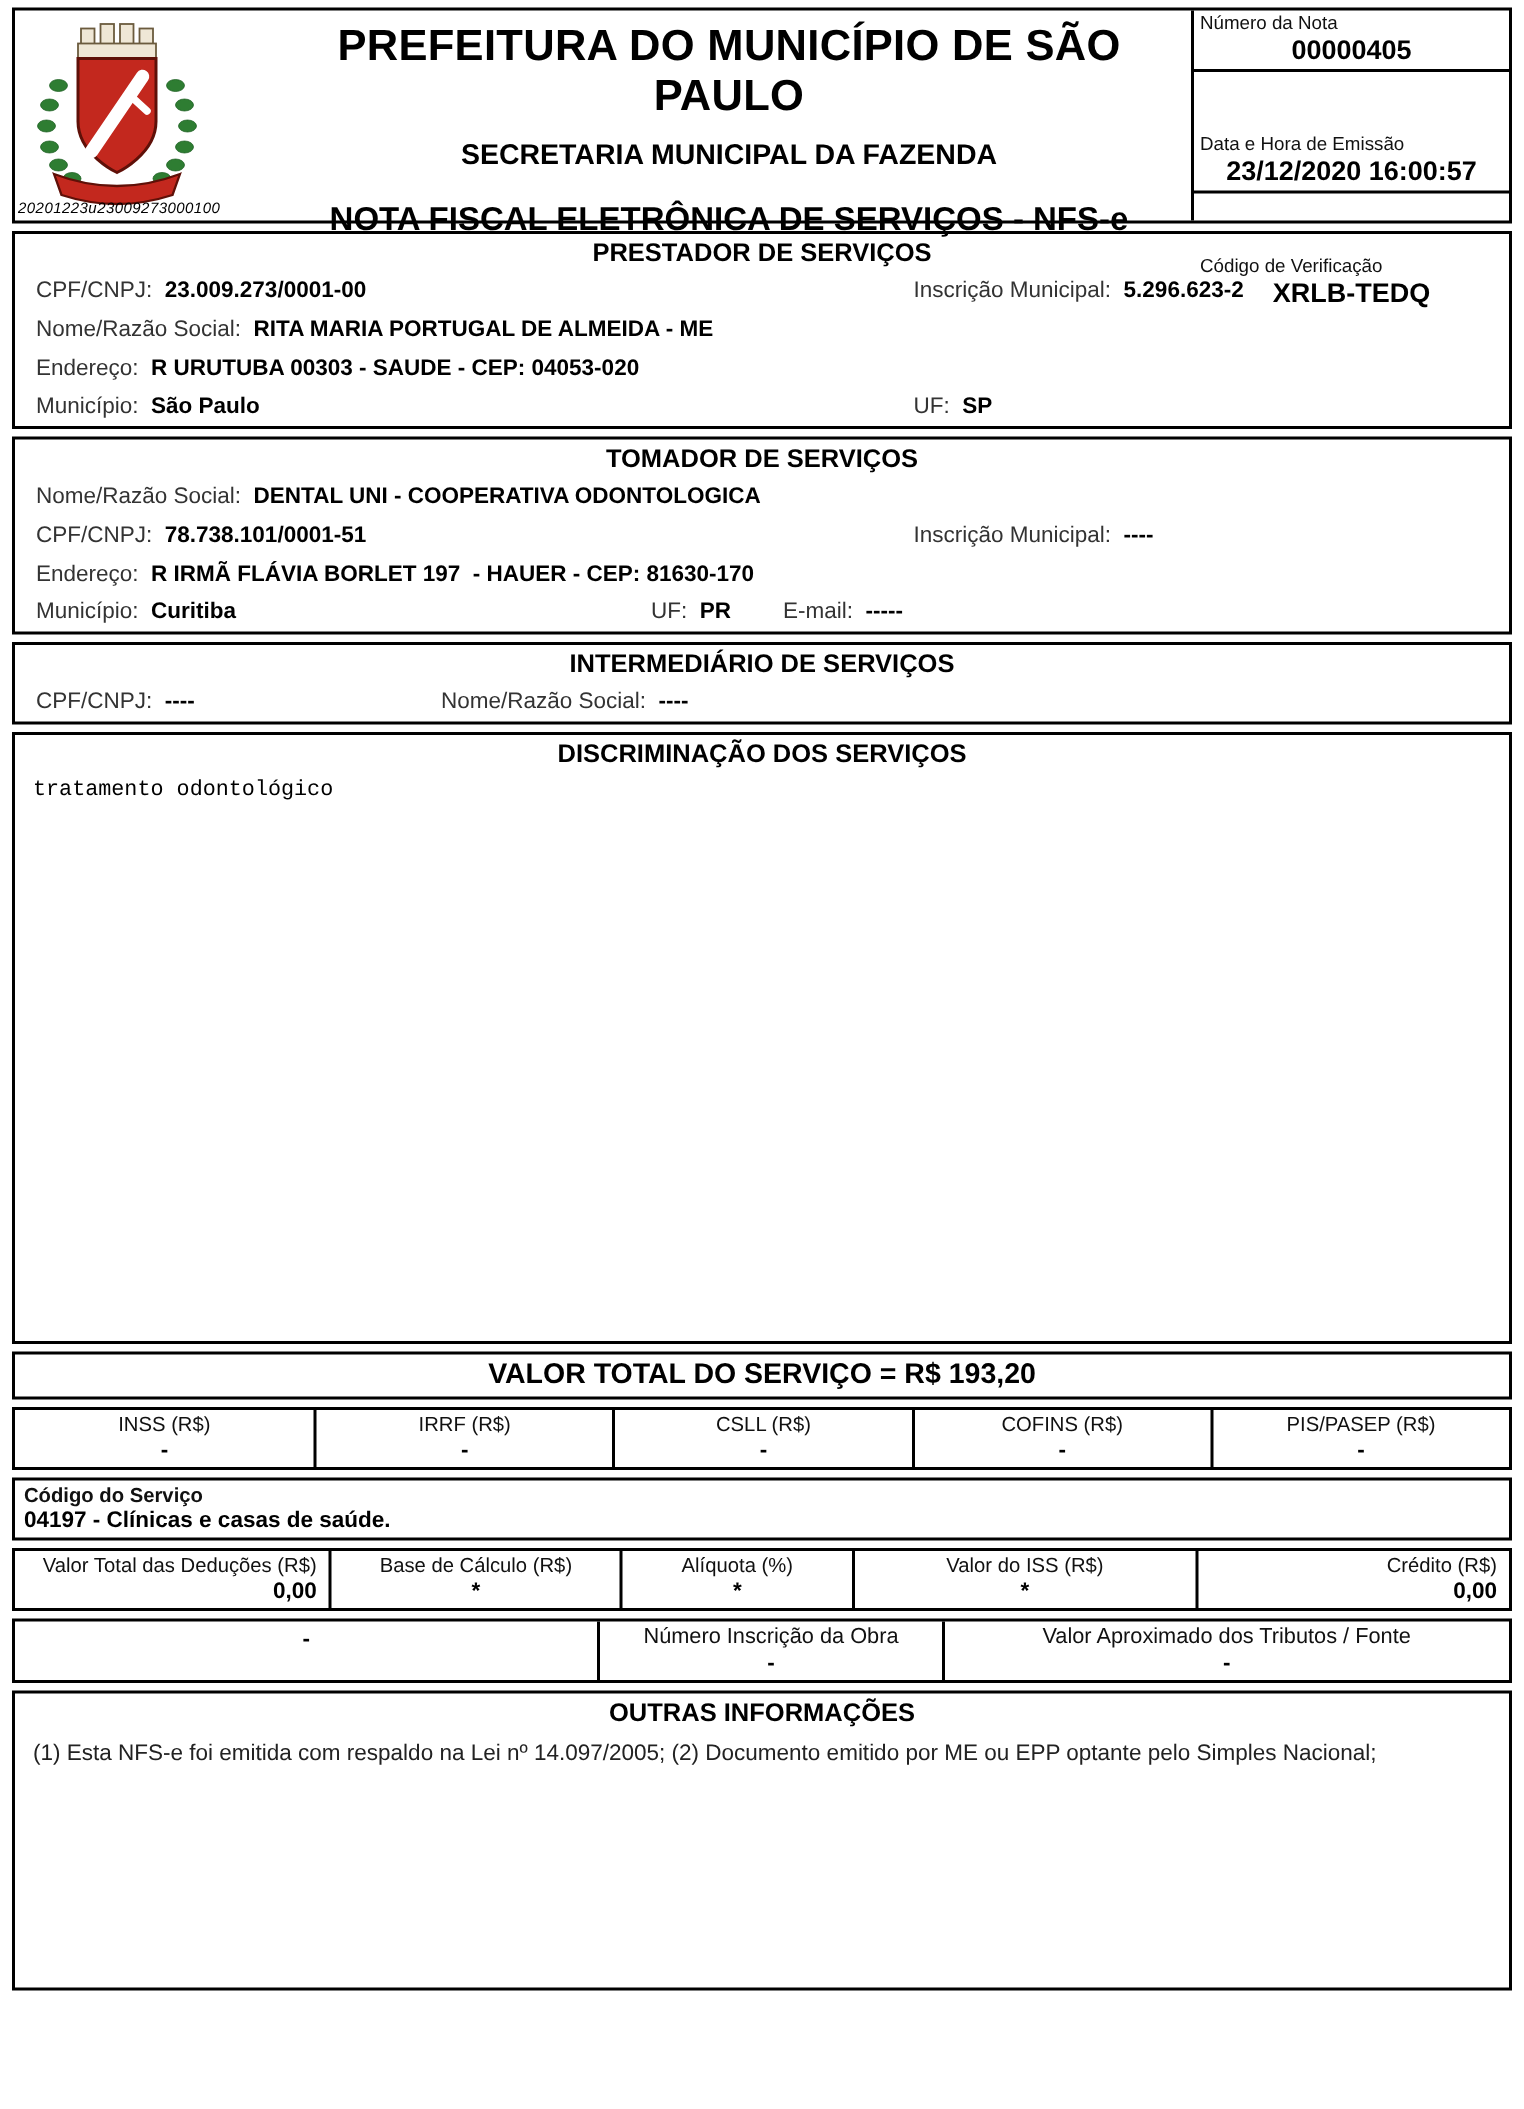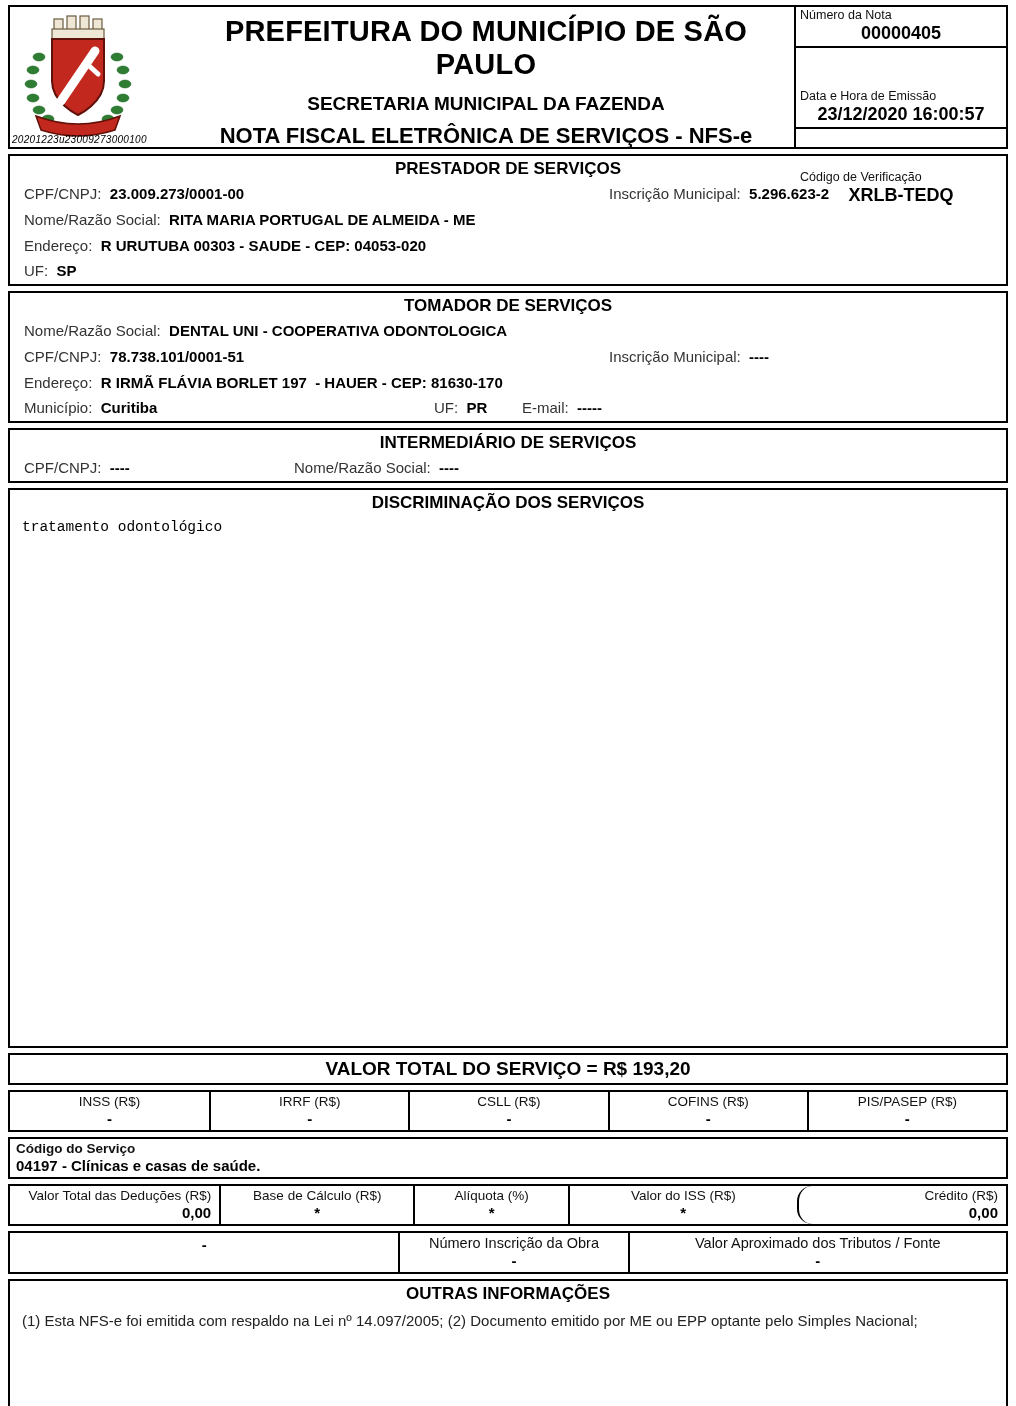--- a/index.html
+++ b/index.html
@@ -11,55 +11,55 @@
   }
   .box { border:2px solid #000; background:#fff; margin-bottom:5px; }
 
   
   .header { display:flex; height:144px; }
   .header-left { width:168px; position:relative; padding:4px 0 0 8px; }
   .barcode-text { position:absolute; bottom:2px; left:2px; font-size:10px; letter-spacing:.3px;font-style:italic; }
   .header-center { flex:1; text-align:center; padding-top:8px; }
   .h-title { font-size:29px; font-weight:bold; letter-spacing:.2px; }
   .h-sub   { font-size:19px; font-weight:bold; margin-top:12px; }
-  .h-doc   { font-size:22px; font-weight:bold; margin-top:8px; }
+  .h-doc   { font-size:22px; font-weight:bold; margin-top:18px; }
   .header-right { width:212px; border-left:2px solid #000; display:flex; flex-direction:column;gap:40px; }
   .meta-cell { flex:1; border-bottom:2px solid #000; padding:1px 4px 2px; }
   .meta-cell:last-child { border-bottom:none; }
   .meta-label { font-size:12.5px; color:#111; }
   .meta-value { font-size:18px; font-weight:bold; text-align:center; margin-top:1px; }
 
   
   .sec-title { text-align:center; font-weight:bold; font-size:17px; padding:3px 0 2px; }
   .row { display:flex; padding:2px 0 2px 14px; font-size:15px; line-height:1.45; }
   .lbl { color:#333; white-space:pre; }
   .val { font-weight:bold; white-space:pre; }
   .field { white-space:nowrap; }
   .w585 { width:585px; }
   .w410 { width:410px; }
   .w270 { width:270px; }
   .w88  { width:88px; }
   .sec { padding-bottom:0; }
 
   
-  .discr-box { height:560px; }
+  .discr-box { height:408px; }
   .discr-content { font-family:"Liberation Mono","DejaVu Sans Mono",monospace; font-size:14.5px; padding:4px 0 0 12px; }
 
   
   .valor-total { text-align:center; font-weight:bold; font-size:19px; padding:3px 0; }
 
   
   .grid { display:flex; }
   .cell { border-left:2px solid #000; padding:2px 4px 3px; }
   .cell:first-child { border-left:none; }
   .cell .tlabel { font-size:13.5px; color:#111; text-align:center; }
   .cell .tvalue { font-size:15px; font-weight:bold; text-align:center; margin-top:1px; }
   .tax .cell { width:20%; }
   .ded .c0 { width:21%; }  .ded .c1 { width:19.5%; } .ded .c2 { width:15.5%; }
-  .ded .c3 { width:23%; }  .ded .c4 { width:21%;border-radius:15px; }
+  .ded .c3 { width:23%; }  .ded .c4 { width:21%; }
   .ded .ralign .tlabel, .ded .ralign .tvalue { text-align:right; padding-right:4px; }
   .mun .c0 { width:39%; } .mun .c1 { width:23%; } .mun .c2 { width:38%; }
   .mun .tlabel { font-size:14.5px; }
 
   .codigo { padding:2px 6px 3px; }
   .codigo .clabel { font-size:13.5px; color:#111;font-weight:bold; }
   .codigo .cvalue { font-size:15px; font-weight:bold; margin-top:1px; }
 
   
   .outras { min-height:200px; }
@@ -141,20 +141,23 @@
       <div class="field">
         <span class="lbl">Nome/Razão Social:  </span><span class="val">RITA MARIA PORTUGAL DE ALMEIDA - ME</span>
       </div>
     </div>
     <div class="row">
       <div class="field">
         <span class="lbl">Endereço:  </span><span class="val">R URUTUBA 00303 - SAUDE - CEP: 04053-020</span>
       </div>
     </div>
     <div class="row">
+      <div class="field w585">
+        <span class="lbl">Município:  </span><span class="val">São Paulo</span>
+      </div>
       <div class="field">
         <span class="lbl">UF:  </span><span class="val">SP</span>
       </div>
     </div>
   </div>
 
   <div class="box sec">
     <div class="sec-title">TOMADOR DE SERVIÇOS</div>
     <div class="row">
       <div class="field">

